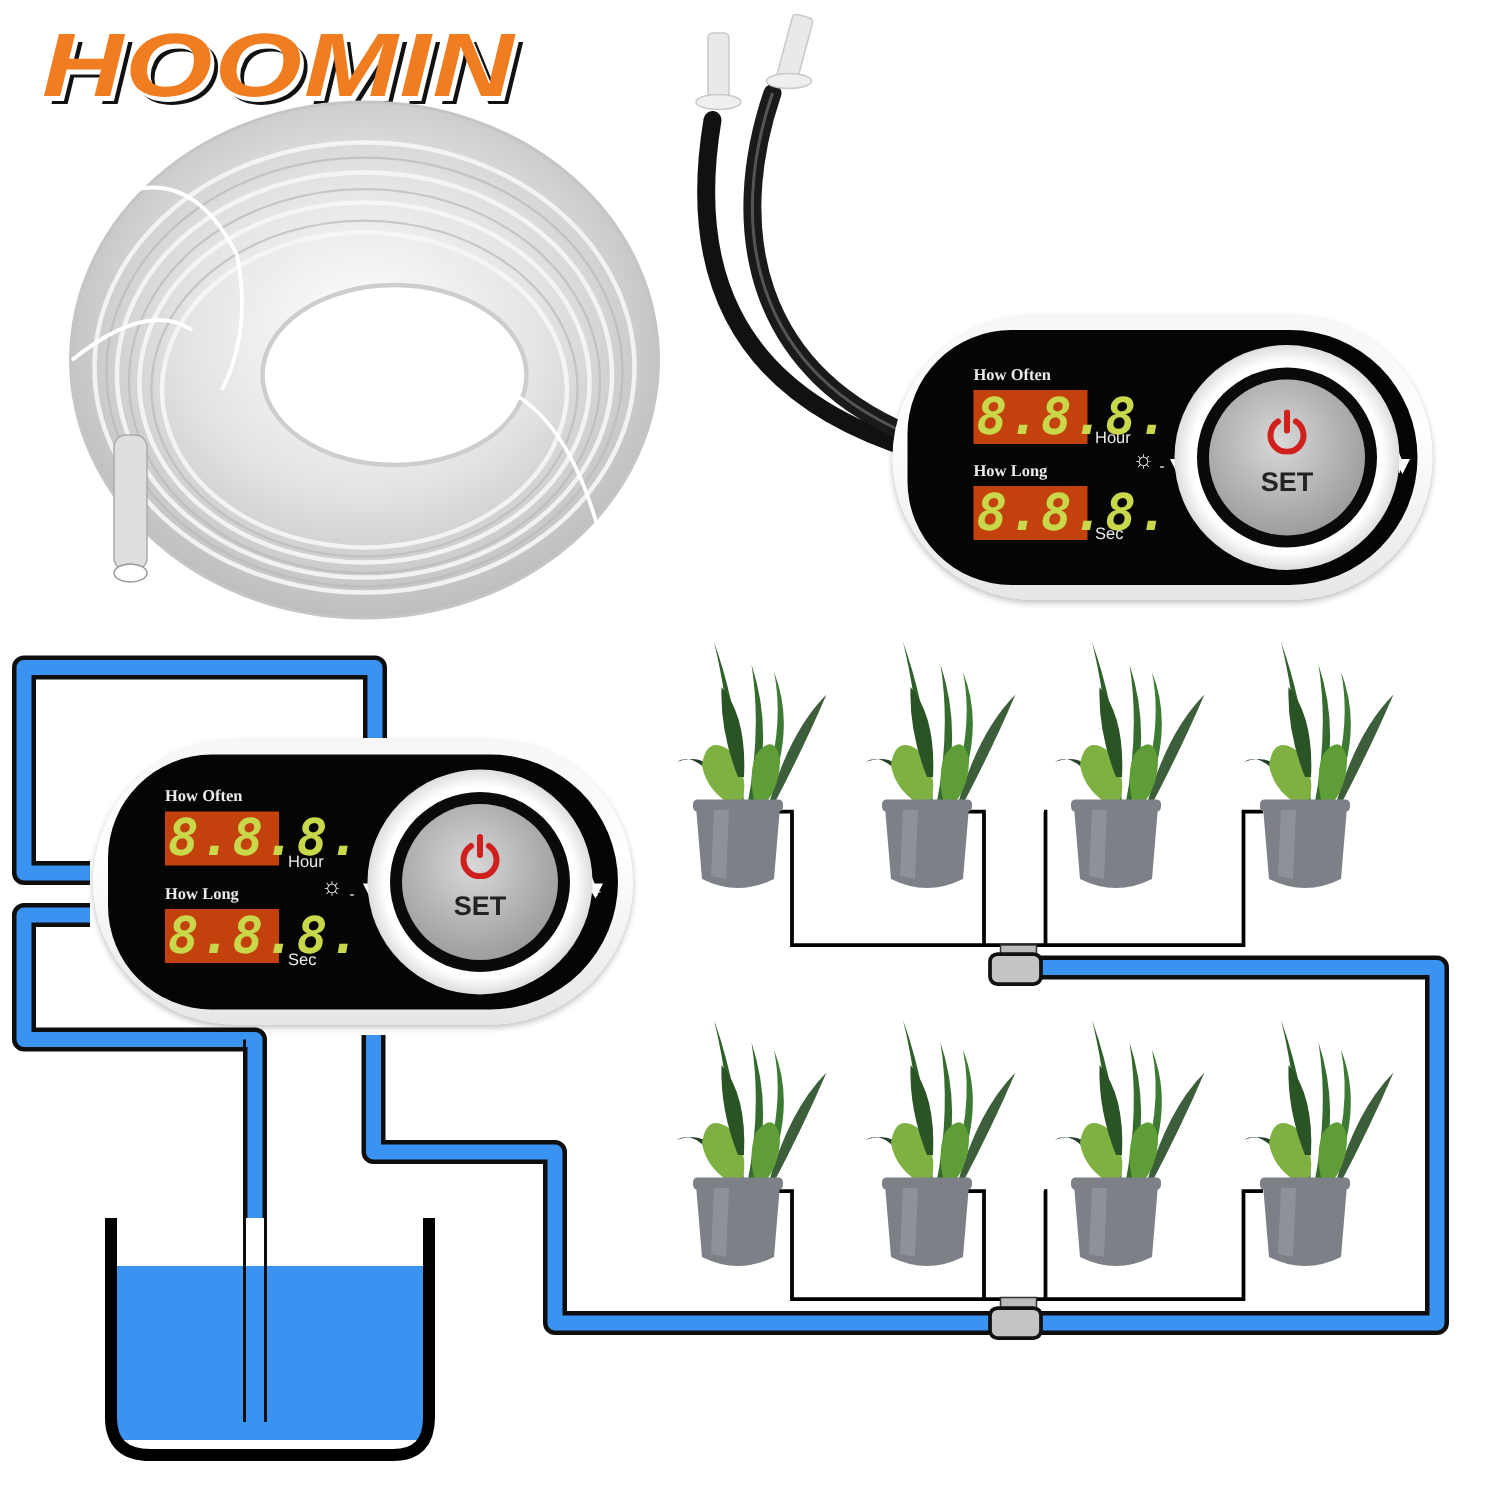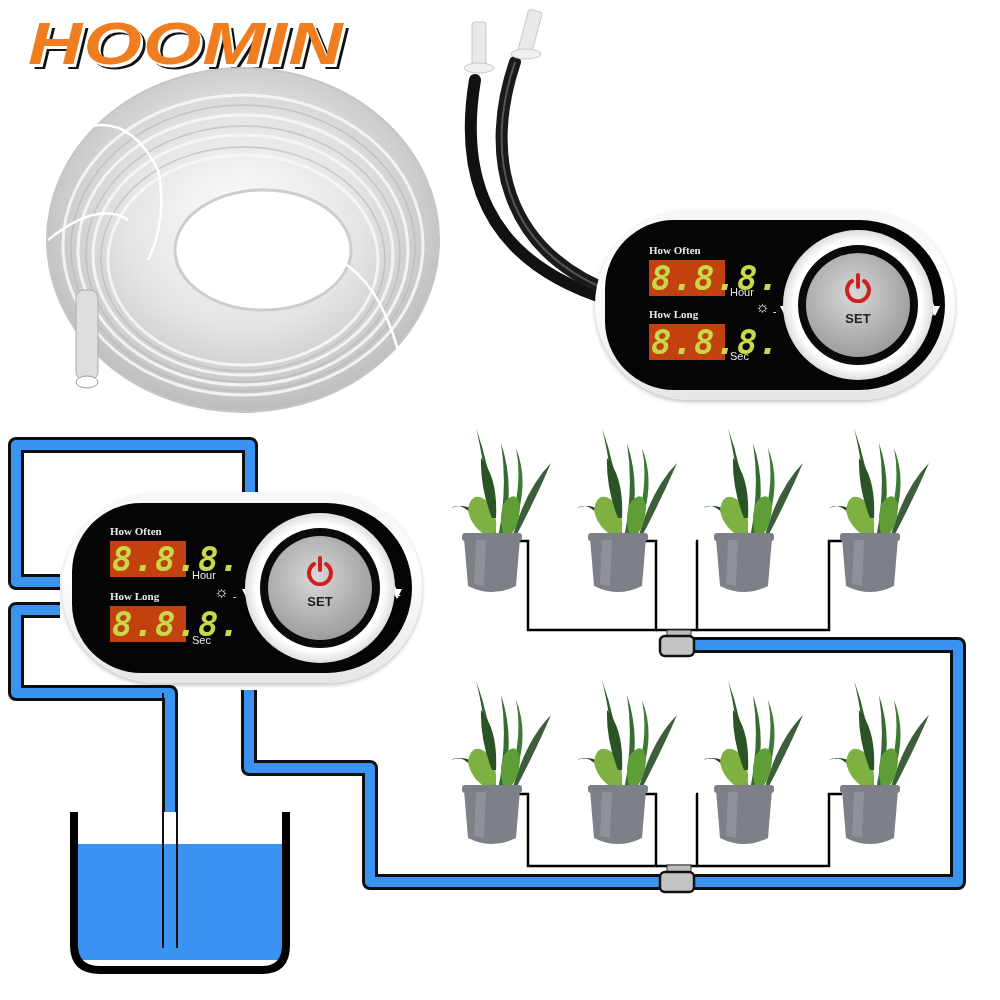--- a/index.html
+++ b/index.html
@@ -41,21 +41,21 @@
   }
   .ctrl .ring-dark {
     position:absolute; width:120px; height:120px; border-radius:50%; background:#0a0a0a;
   }
   .ctrl .btn {
     position:absolute; width:104px; height:104px; border-radius:50%;
     background:radial-gradient(circle at 45% 40%,#d8d8d8 0%,#a8a8a8 60%,#8a8a8a 100%);
     cursor:pointer;
   }
   .ctrl .pwr { position:absolute; left:37px; top:20px; width:30px; height:30px; }
-  .ctrl .set { position:absolute; left:0; top:58px; width:104px; text-align:center; font-size:13px; font-weight:bold; color:#222; }
+  .ctrl .set { position:absolute; left:0; top:58px; width:104px; text-align:center; font-size:18px; font-weight:bold; color:#222; }
   .ctrl .arc { position:absolute; }
   
   .plant { position:absolute; width:110px; height:185px; }
 </style>
 </head>
 <body>
 
 <div id="scene">
 
   <div class="brand">HOOMIN</div>

